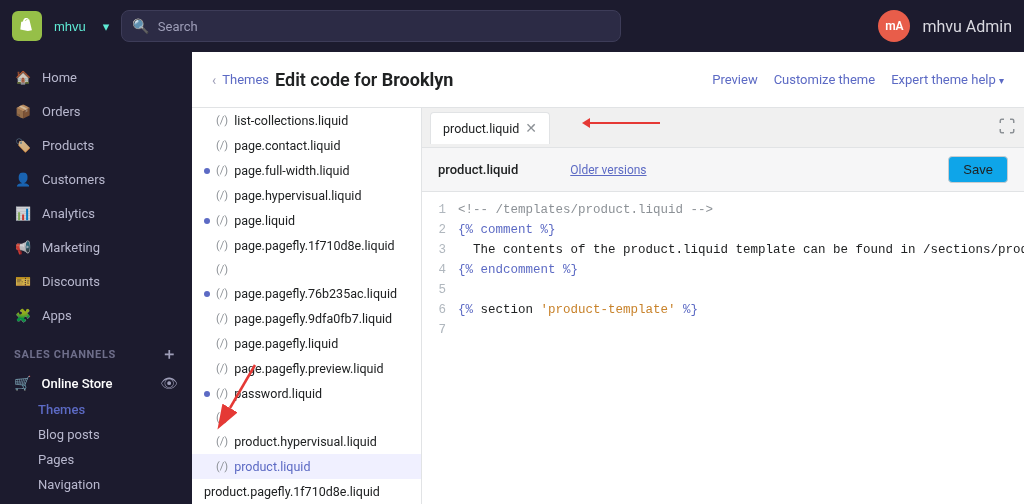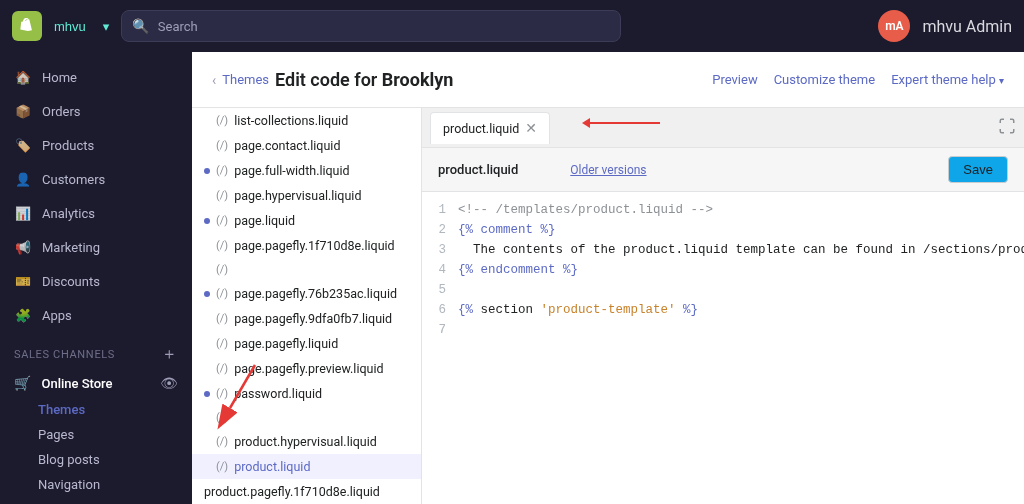--- a/index.html
+++ b/index.html
@@ -92,21 +92,21 @@
     .sidebar-item .icon {
       width: 18px; height: 18px;
       display: flex; align-items: center; justify-content: center;
       opacity: 0.8;
       flex-shrink: 0;
     }
 
     .sidebar-section-label {
       color: #6e6e8a;
       font-size: 11px;
-      font-weight: 400;
+      font-weight: 700;
       text-transform: uppercase;
       letter-spacing: 0.06em;
       padding: 12px 14px 4px;
       display: flex;
       align-items: center;
       justify-content: space-between;
     }
     .sidebar-section-label .add-icon {
       cursor: pointer;
       color: #9e9eb8;
@@ -384,24 +384,24 @@
       <span class="icon" style="font-size:14px; margin-right:10px;">🛒</span>
       <span class="label">Online Store</span>
       <span class="visibility-icon" style="font-size:14px;">👁</span>
     </div>
 
     <div class="sidebar-sub" id="sub-items-container">
         <div class="sidebar-item active-link" style="color: rgb(92, 106, 196);">
           <span>Themes</span>
         </div>
         <div class="sidebar-item">
+          <span>Blog posts</span>
+        </div>
+        <div class="sidebar-item">
           <span>Pages</span>
-        </div>
-        <div class="sidebar-item">
-          <span>Blog posts</span>
         </div>
         <div class="sidebar-item">
           <span>Navigation</span>
         </div>
         <div class="sidebar-item">
           <span>Domains</span>
         </div>
       </div>
 
   </div>

